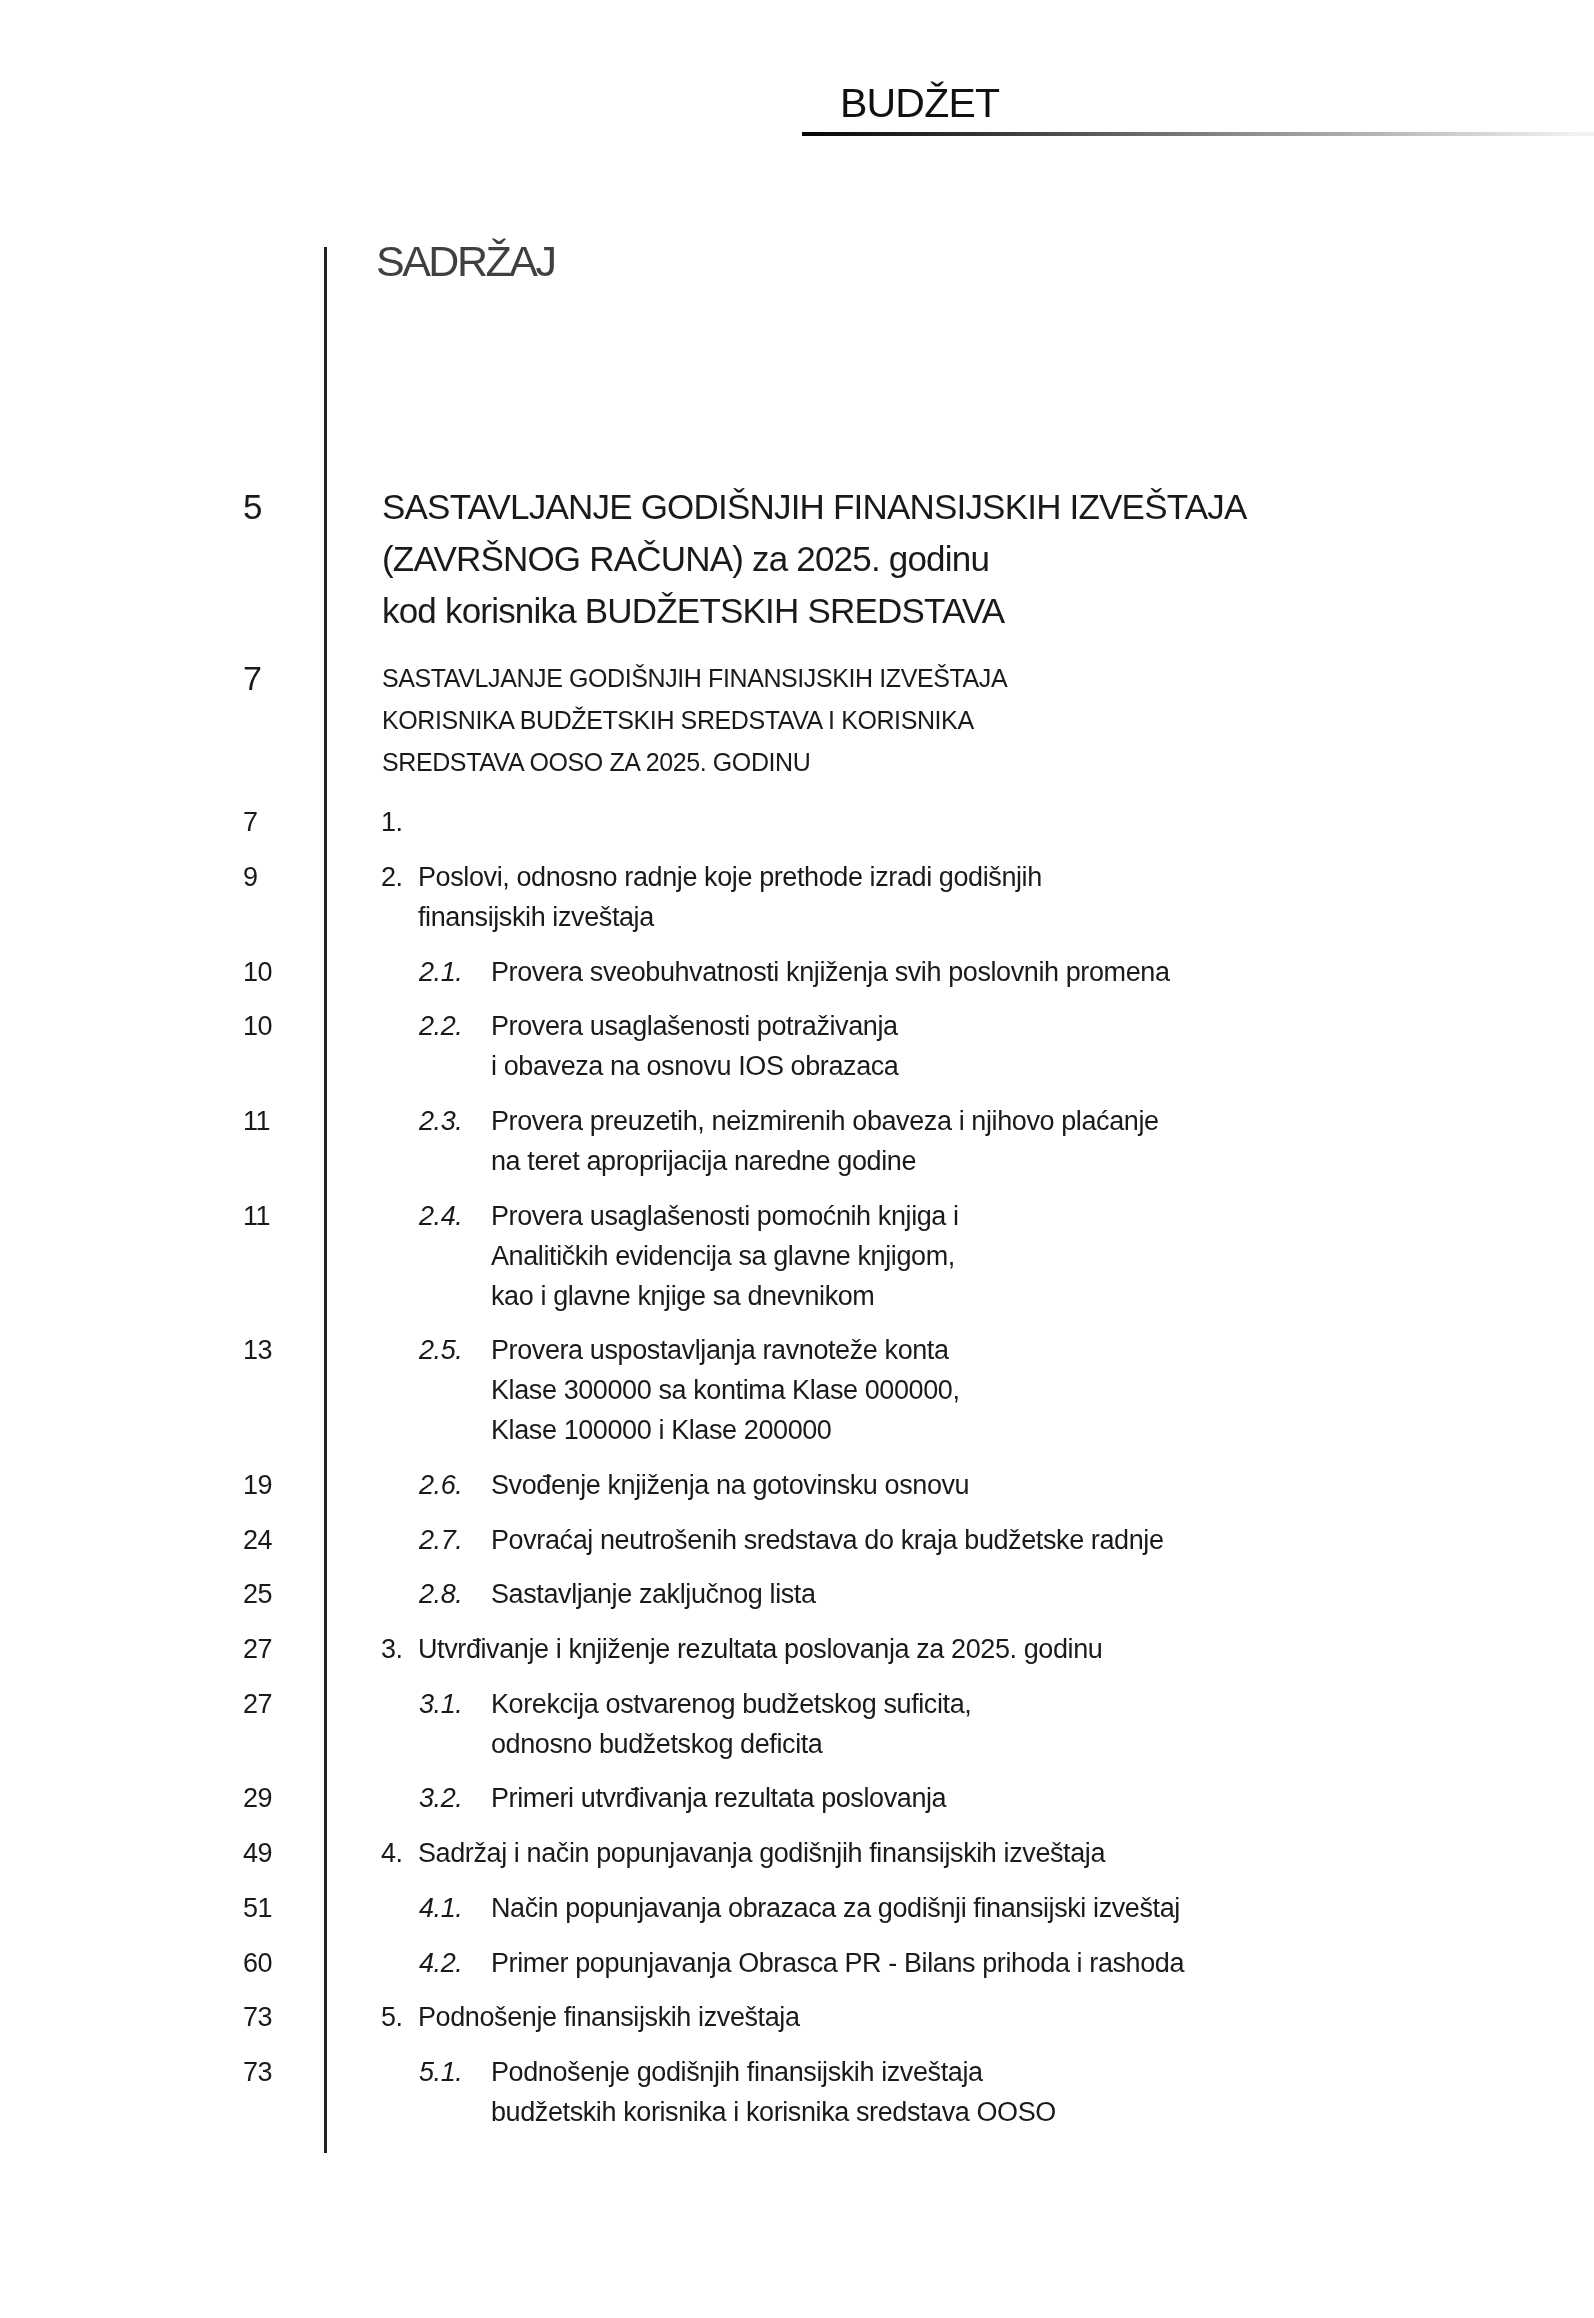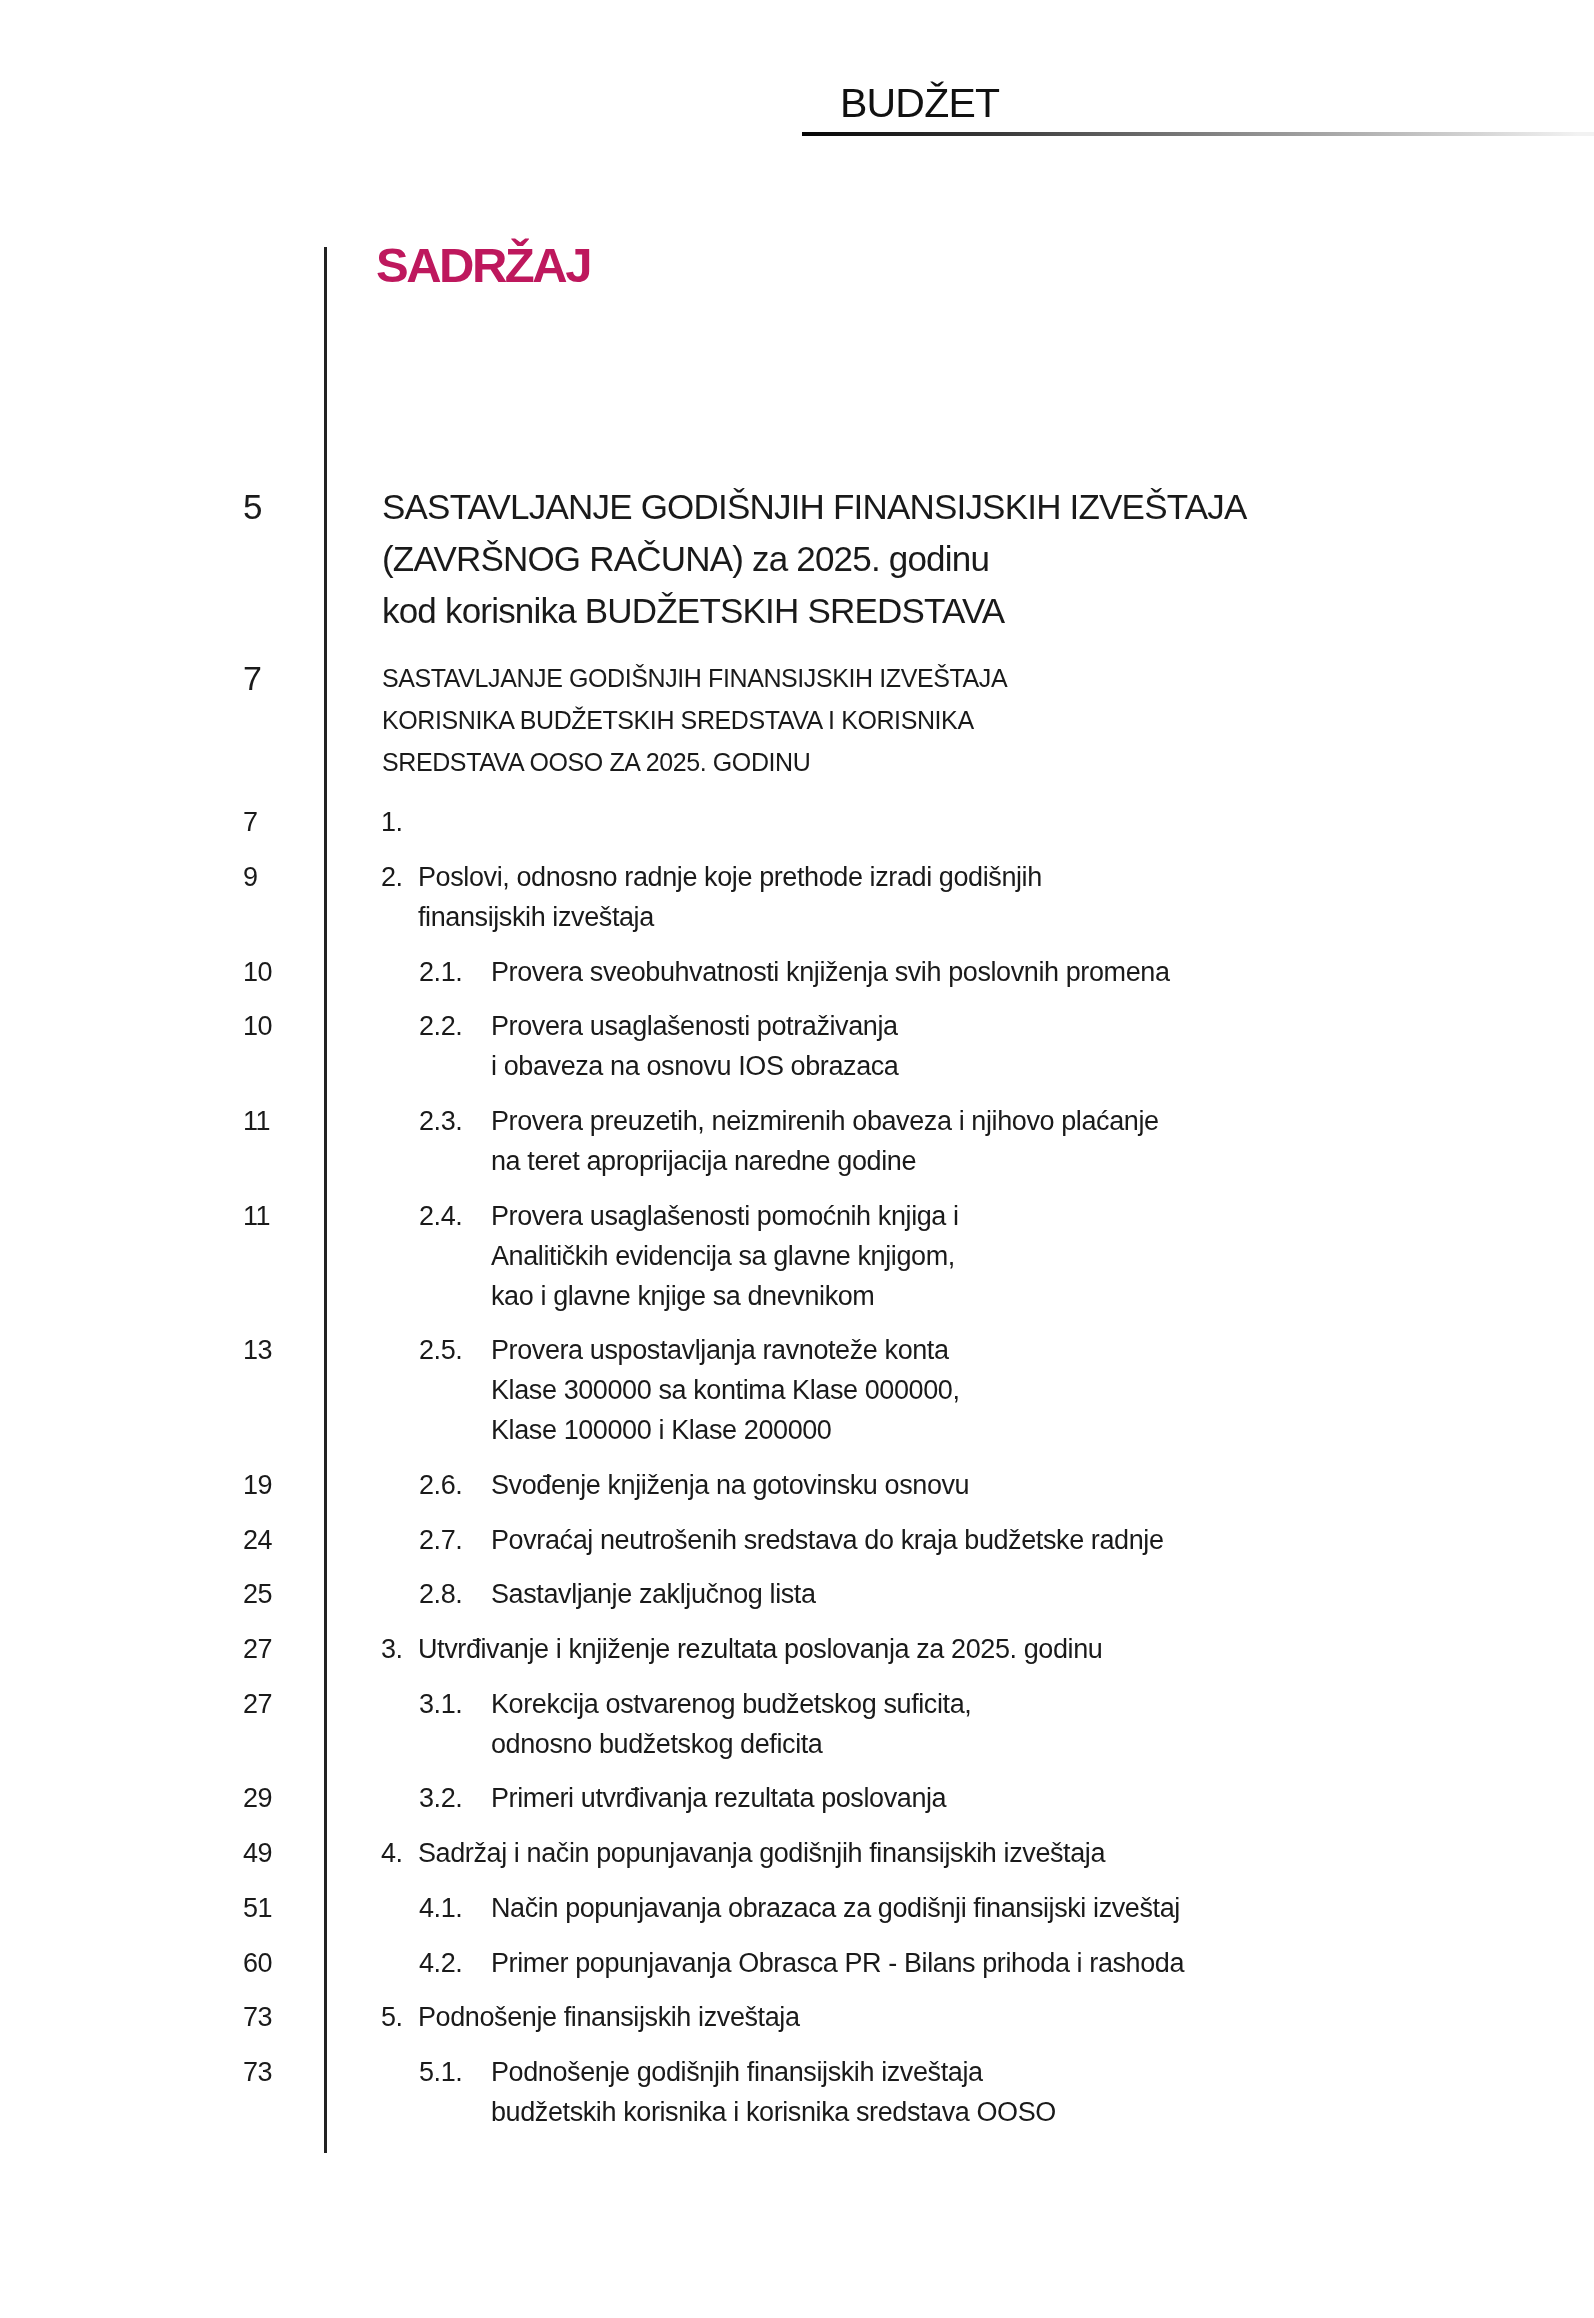--- a/index.html
+++ b/index.html
@@ -24,24 +24,24 @@
   .header-rule {
     position: absolute;
     left: 802px; top: 132px;
     width: 792px; height: 4.1px;
     background: linear-gradient(to right, #050505 0%, #3a3a3a 25%, #8a8a8a 55%, #c8c8c8 80%, #f2f2f2 98%);
   }
   
   .page-title {
     position: absolute;
     left: 376px; top: 237px;
-    font-size: 49px;
-    font-weight: bold;
+    font-size: 43px;
+    font-weight: normal;
     letter-spacing: -2.5px;
-    color: #be185d;
+    color: #404040;
     white-space: nowrap;
   }
   
   .vrule {
     position: absolute;
     left: 324px; top: 247px;
     width: 2.5px; height: 1906px;
     background: #222;
   }
   
@@ -66,21 +66,21 @@
   .lvl-h2 .body { padding-left: 57px; }
 
   
   .lvl-l1 { font-size: 27px; line-height: 40px; letter-spacing: -0.4px; margin-top: 7.4px; }
   .lvl-l1 .body { padding-left: 56px; }
   .lvl-l1 .num { flex: none; width: 37px; white-space: nowrap; }
 
   
   .lvl-l2 { font-size: 27px; line-height: 40px; letter-spacing: -0.4px; }
   .lvl-l2 .body { padding-left: 94px; }
-  .lvl-l2 .num { flex: none; width: 72px; white-space: nowrap; }
+  .lvl-l2 .num { flex: none; width: 72px; white-space: nowrap; font-style: italic; }
 </style>
 </head>
 <body>
 
 <div class="journal-title">BUDŽET</div>
 <div class="header-rule"></div>
 
 <div class="page-title">SADRŽAJ</div>
 <div class="vrule"></div>
 

